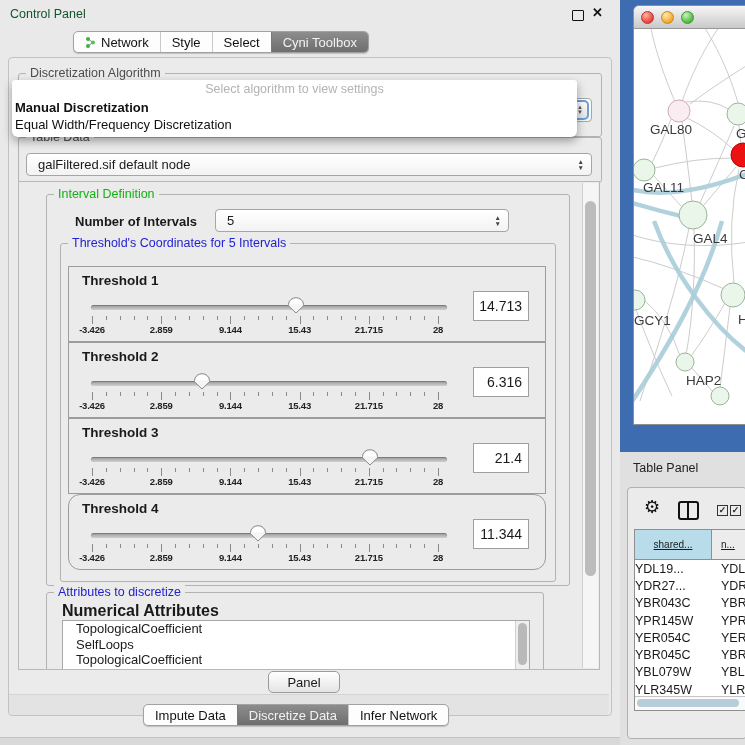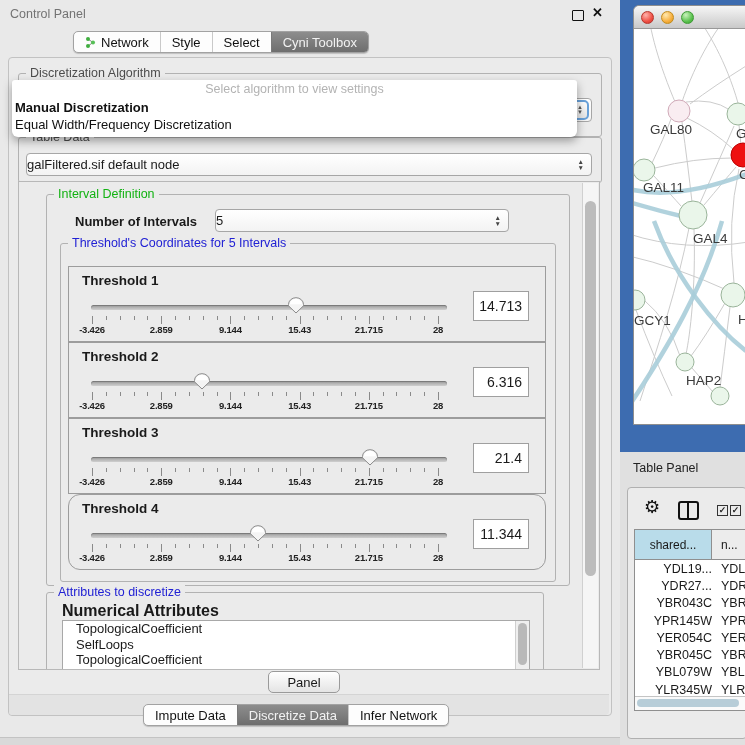--- a/index.html
+++ b/index.html
@@ -2,21 +2,21 @@
 <html><head>
 <meta charset="utf-8">
 <style>
   html,body{margin:0;padding:0;}
   #screen{position:relative;width:745px;height:745px;background:#e6e6e6;overflow:hidden;
           font-family:"Liberation Sans",sans-serif;color:#1a1a1a;}
   .abs{position:absolute;}
 
   
   .control-panel{left:0;top:0;width:620px;height:745px;background:#e9e9e9;}
-  .cp-title{left:10px;top:7px;font-size:12.5px;color:#737373;}
+  .cp-title{left:10px;top:7px;font-size:12.5px;color:#14532d;}
   .float-icon{left:572px;top:10px;width:10px;height:9px;border:1.6px solid #111;border-radius:1px;}
   .close-icon{left:592px;top:5px;font-size:13px;font-weight:bold;color:#111;}
 
   .segbar{display:flex;align-items:stretch;height:20px;background:#fdfdfd;border:1px solid #a2a2a2;
           border-radius:5px;overflow:hidden;box-shadow:0 1px 1px rgba(0,0,0,.18);}
   .seg{display:flex;align-items:center;gap:5px;padding:0 11px;font-size:13px;color:#111;
        border-left:1px solid #c9c9c9;cursor:default;white-space:nowrap;}
   .seg:first-child{border-left:none;}
   .seg.sel{background:linear-gradient(#8d8d8d,#6e6e6e);color:#f2f2f2;border-left:1px solid #7a7a7a;}
   .top-tabs{left:73px;top:31px;}
@@ -25,21 +25,21 @@
   .main-panel{left:8px;top:57px;width:602px;height:657px;background:#ebebeb;
               border:1px solid #c2c2c2;border-radius:4px;}
 
   .groupbox{position:absolute;border:1px solid #b2b2b2;border-radius:3px;}
   .legend{position:absolute;top:-8px;left:7px;background:#ebebeb;padding:0 4px;font-size:12.5px;line-height:14px;}
   .legend.green{color:#12b212;}
   .legend.blue{color:#2121d4;}
   .legend.gray{color:#4c4c4c;}
 
   .combo{position:absolute;background:linear-gradient(#ffffff,#f3f3f3);border:1px solid #a6a6a6;
-         border-radius:4px;font-size:13px;display:flex;align-items:center;box-sizing:border-box;}
+         border-radius:4px;font-size:13px;display:flex;align-items:center;padding-left:11px;box-sizing:border-box;}
   .stepper{position:absolute;right:7px;top:50%;transform:translateY(-50%);display:flex;flex-direction:column;
            align-items:center;line-height:6px;font-size:6.5px;color:#444;}
 
   
   .combo-arrow-btn{position:absolute;right:2px;top:1px;width:18px;height:20px;border:2px solid #68a0d8;
                    border-radius:5px;background:linear-gradient(#fdfdfd,#e4e4e4);box-sizing:border-box;
                    display:flex;flex-direction:column;align-items:center;justify-content:center;
                    font-size:6px;line-height:5px;color:#555;}
 
   .popup{left:12px;top:80px;width:565px;height:57px;background:#fff;border-radius:3px 3px 6px 6px;
@@ -91,27 +91,27 @@
   .tp-region{left:620px;top:452px;width:125px;height:293px;background:#e0e0e0;}
   .tp-title{left:633px;top:461px;font-size:12.5px;color:#222;}
   .tp-body{left:627px;top:487px;width:118px;height:250px;background:#ebebeb;border:1px solid #b0b0b0;border-radius:4px;}
   .gear{position:absolute;left:16px;top:8px;font-size:18px;color:#111;font-family:"DejaVu Sans",sans-serif;}
   .split-icon{position:absolute;left:50px;top:13px;width:17px;height:15px;border:2px solid #111;border-radius:3px;}
   .split-icon::after{content:"";position:absolute;left:7px;top:0;width:2px;height:15px;background:#111;}
   .cb{position:absolute;top:17px;width:9px;height:9px;border:1.4px solid #333;font-size:9px;line-height:9px;
       text-align:center;color:#222;font-weight:bold;}
   .tbl{position:absolute;left:6px;top:41px;width:112px;height:182px;background:#fff;border:1px solid #8f8f8f;
        border-right:none;overflow:hidden;box-sizing:border-box;}
-  .tbl-head{display:flex;height:29px;border-bottom:1px solid #8f8f8f;font-size:12px;}
+  .tbl-head{display:flex;height:29px;border-bottom:1px solid #8f8f8f;font-size:10px;text-decoration:underline;}
   .hcell{display:flex;align-items:center;justify-content:center;box-sizing:border-box;}
   .hcell.c1{width:77px;background:#b9dcea;border-right:1px solid #8f8f8f;}
   .hcell.c2{flex:1;background:#ececec;justify-content:flex-start;padding-left:9px;}
   .trow{display:flex;height:17.3px;font-size:12.5px;align-items:center;}
   .tcell{white-space:nowrap;overflow:hidden;box-sizing:border-box;}
-  .tcell.c1{width:77px;text-align:right;}
+  .tcell.c1{width:77px;}
   .tcell.c2{flex:1;padding-left:9px;}
   .hsb{position:absolute;left:0;right:0;bottom:0;height:13px;background:#fafafa;border-top:1px solid #c4c4c4;}
   .hsb-thumb{position:absolute;left:2px;top:2px;width:102px;height:8px;background:#b7cdd8;border-radius:5px;}
 </style>
 </head>
 <body>
 
 <div id="screen">
 
   <div class="abs control-panel">

